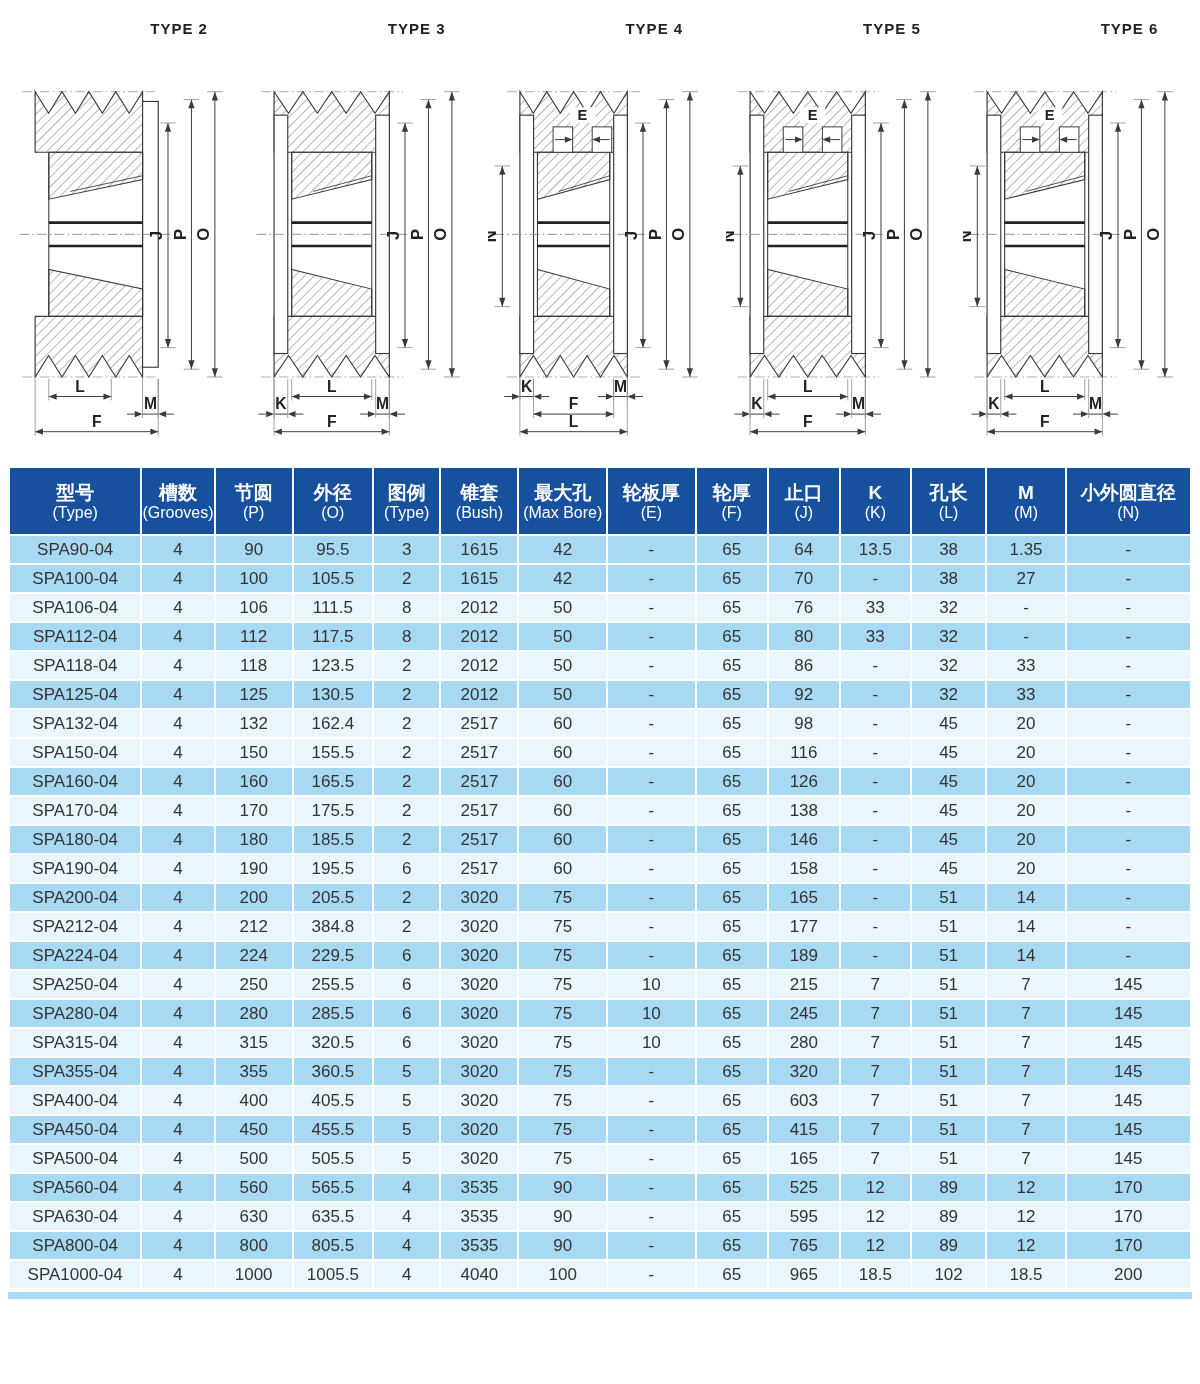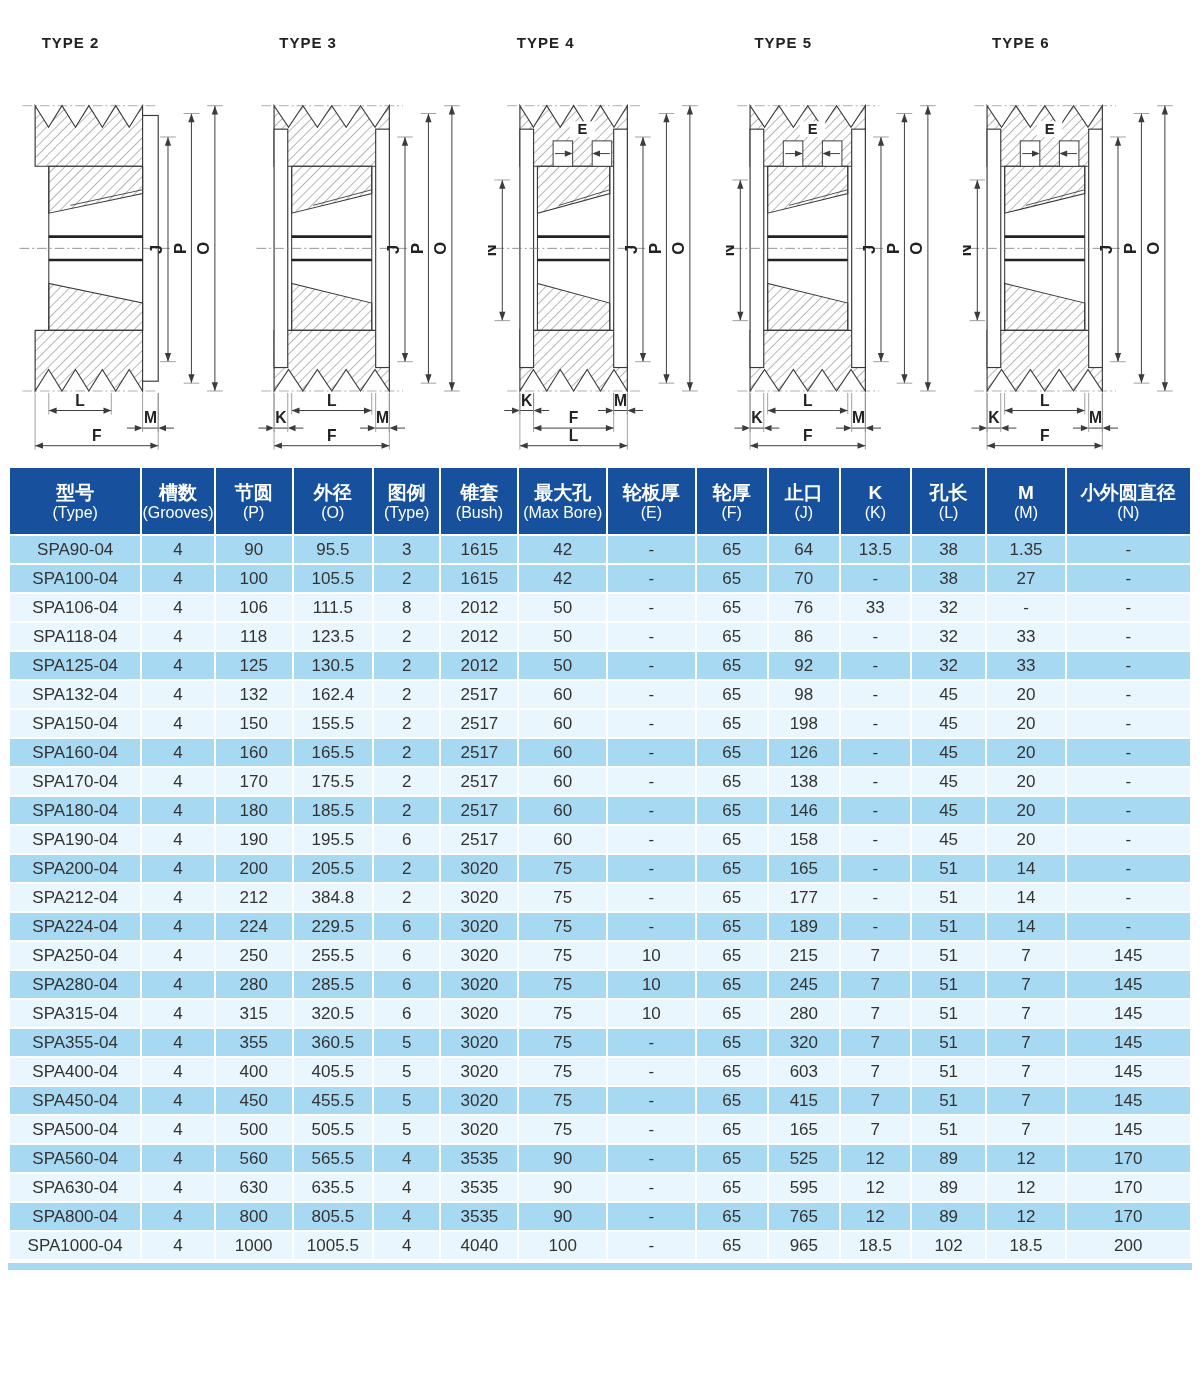--- a/index.html
+++ b/index.html
@@ -1,21 +1,21 @@
 <!DOCTYPE html>
 <html><head>
 <meta charset="utf-8">
 <style>
   html,body{margin:0;padding:0;background:#ffffff;}
   body{width:1200px;font-family:"Liberation Sans",sans-serif;-webkit-font-smoothing:antialiased;}
 
   
   .drawings{display:flex;align-items:flex-start;padding:8px 6px 0 6px;height:462px;box-sizing:border-box;background:#fff;}
   .fig{flex:1;display:flex;flex-direction:column;align-items:center;min-width:0;}
-  .fig-title{font-weight:bold;font-size:15px;color:#222;letter-spacing:1px;margin:26px 0 0 0;width:70%;text-align:left;}
+  .fig-title{font-weight:bold;font-size:15px;color:#222;letter-spacing:1px;margin:12px 0 0 0;width:70%;text-align:right;}
   .pulley-svg{display:block;}
 
   
   .spec-table-wrap{margin:4px 8px 0 8px;}
   table.spec{width:100%;border-collapse:collapse;table-layout:fixed;}
   table.spec th,table.spec td{border:2px solid #ffffff;text-align:center;vertical-align:middle;padding:0;}
   table.spec thead th{background:var(--header-bg,#17519E);color:var(--header-text,#fff);height:66px;}
   table.spec thead .zh{font-size:19px;font-weight:bold;line-height:24px;text-align:center;}
   table.spec thead .en{font-size:16px;font-weight:normal;line-height:16px;}
   table.spec tbody td{height:27px;font-size:17px;color:var(--text,#333);}
@@ -515,20 +515,36 @@
           <td>2012</td>
           <td>50</td>
           <td>-</td>
           <td>65</td>
           <td>76</td>
           <td>33</td>
           <td>32</td>
           <td>-</td>
           <td>-</td>
         </tr>
+        <tr class="light">
+          <td>SPA112-04</td>
+          <td>4</td>
+          <td>112</td>
+          <td>117.5</td>
+          <td>8</td>
+          <td>2012</td>
+          <td>50</td>
+          <td>-</td>
+          <td>65</td>
+          <td>80</td>
+          <td>33</td>
+          <td>32</td>
+          <td>-</td>
+          <td>-</td>
+        </tr>
         <tr class="pale">
           <td>SPA118-04</td>
           <td>4</td>
           <td>118</td>
           <td>123.5</td>
           <td>2</td>
           <td>2012</td>
           <td>50</td>
           <td>-</td>
           <td>65</td>
@@ -573,21 +589,21 @@
         <tr class="pale">
           <td>SPA150-04</td>
           <td>4</td>
           <td>150</td>
           <td>155.5</td>
           <td>2</td>
           <td>2517</td>
           <td>60</td>
           <td>-</td>
           <td>65</td>
-          <td>198</td>
+          <td>116</td>
           <td>-</td>
           <td>45</td>
           <td>20</td>
           <td>-</td>
         </tr>
         <tr class="light">
           <td>SPA160-04</td>
           <td>4</td>
           <td>160</td>
           <td>165.5</td>

